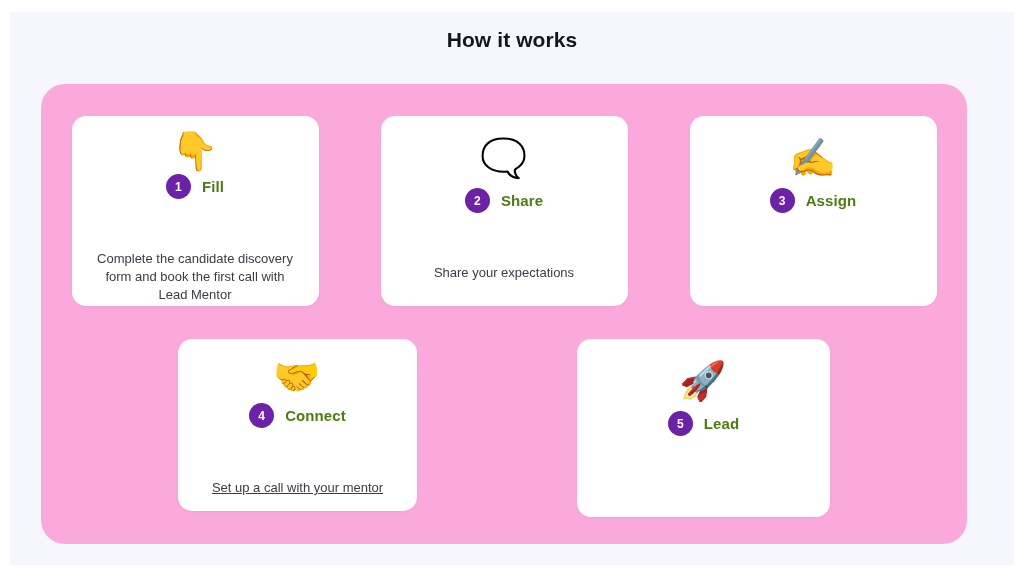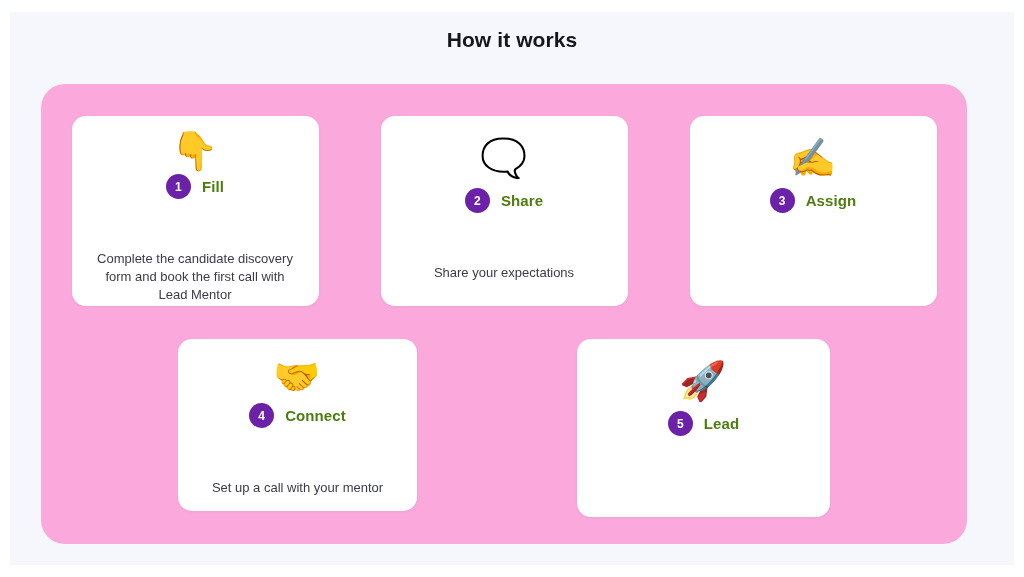--- a/index.html
+++ b/index.html
@@ -120,21 +120,21 @@
   }
 
   .step-desc {
     font-size: 13px;
     line-height: 18px;
     color: #3b3b47;
     text-align: center;
     max-width: 212px;
     margin-top: 37px;
   }
-  .row-two .step-desc { max-width: 220px; }
+  .row-two .step-desc { max-width: 220px; text-decoration: underline; }
 </style>
 </head>
 <body>
 
 <div class="page-frame">
 
   <h1 class="page-title">How it works</h1>
 
   <div class="steps-panel">
 

